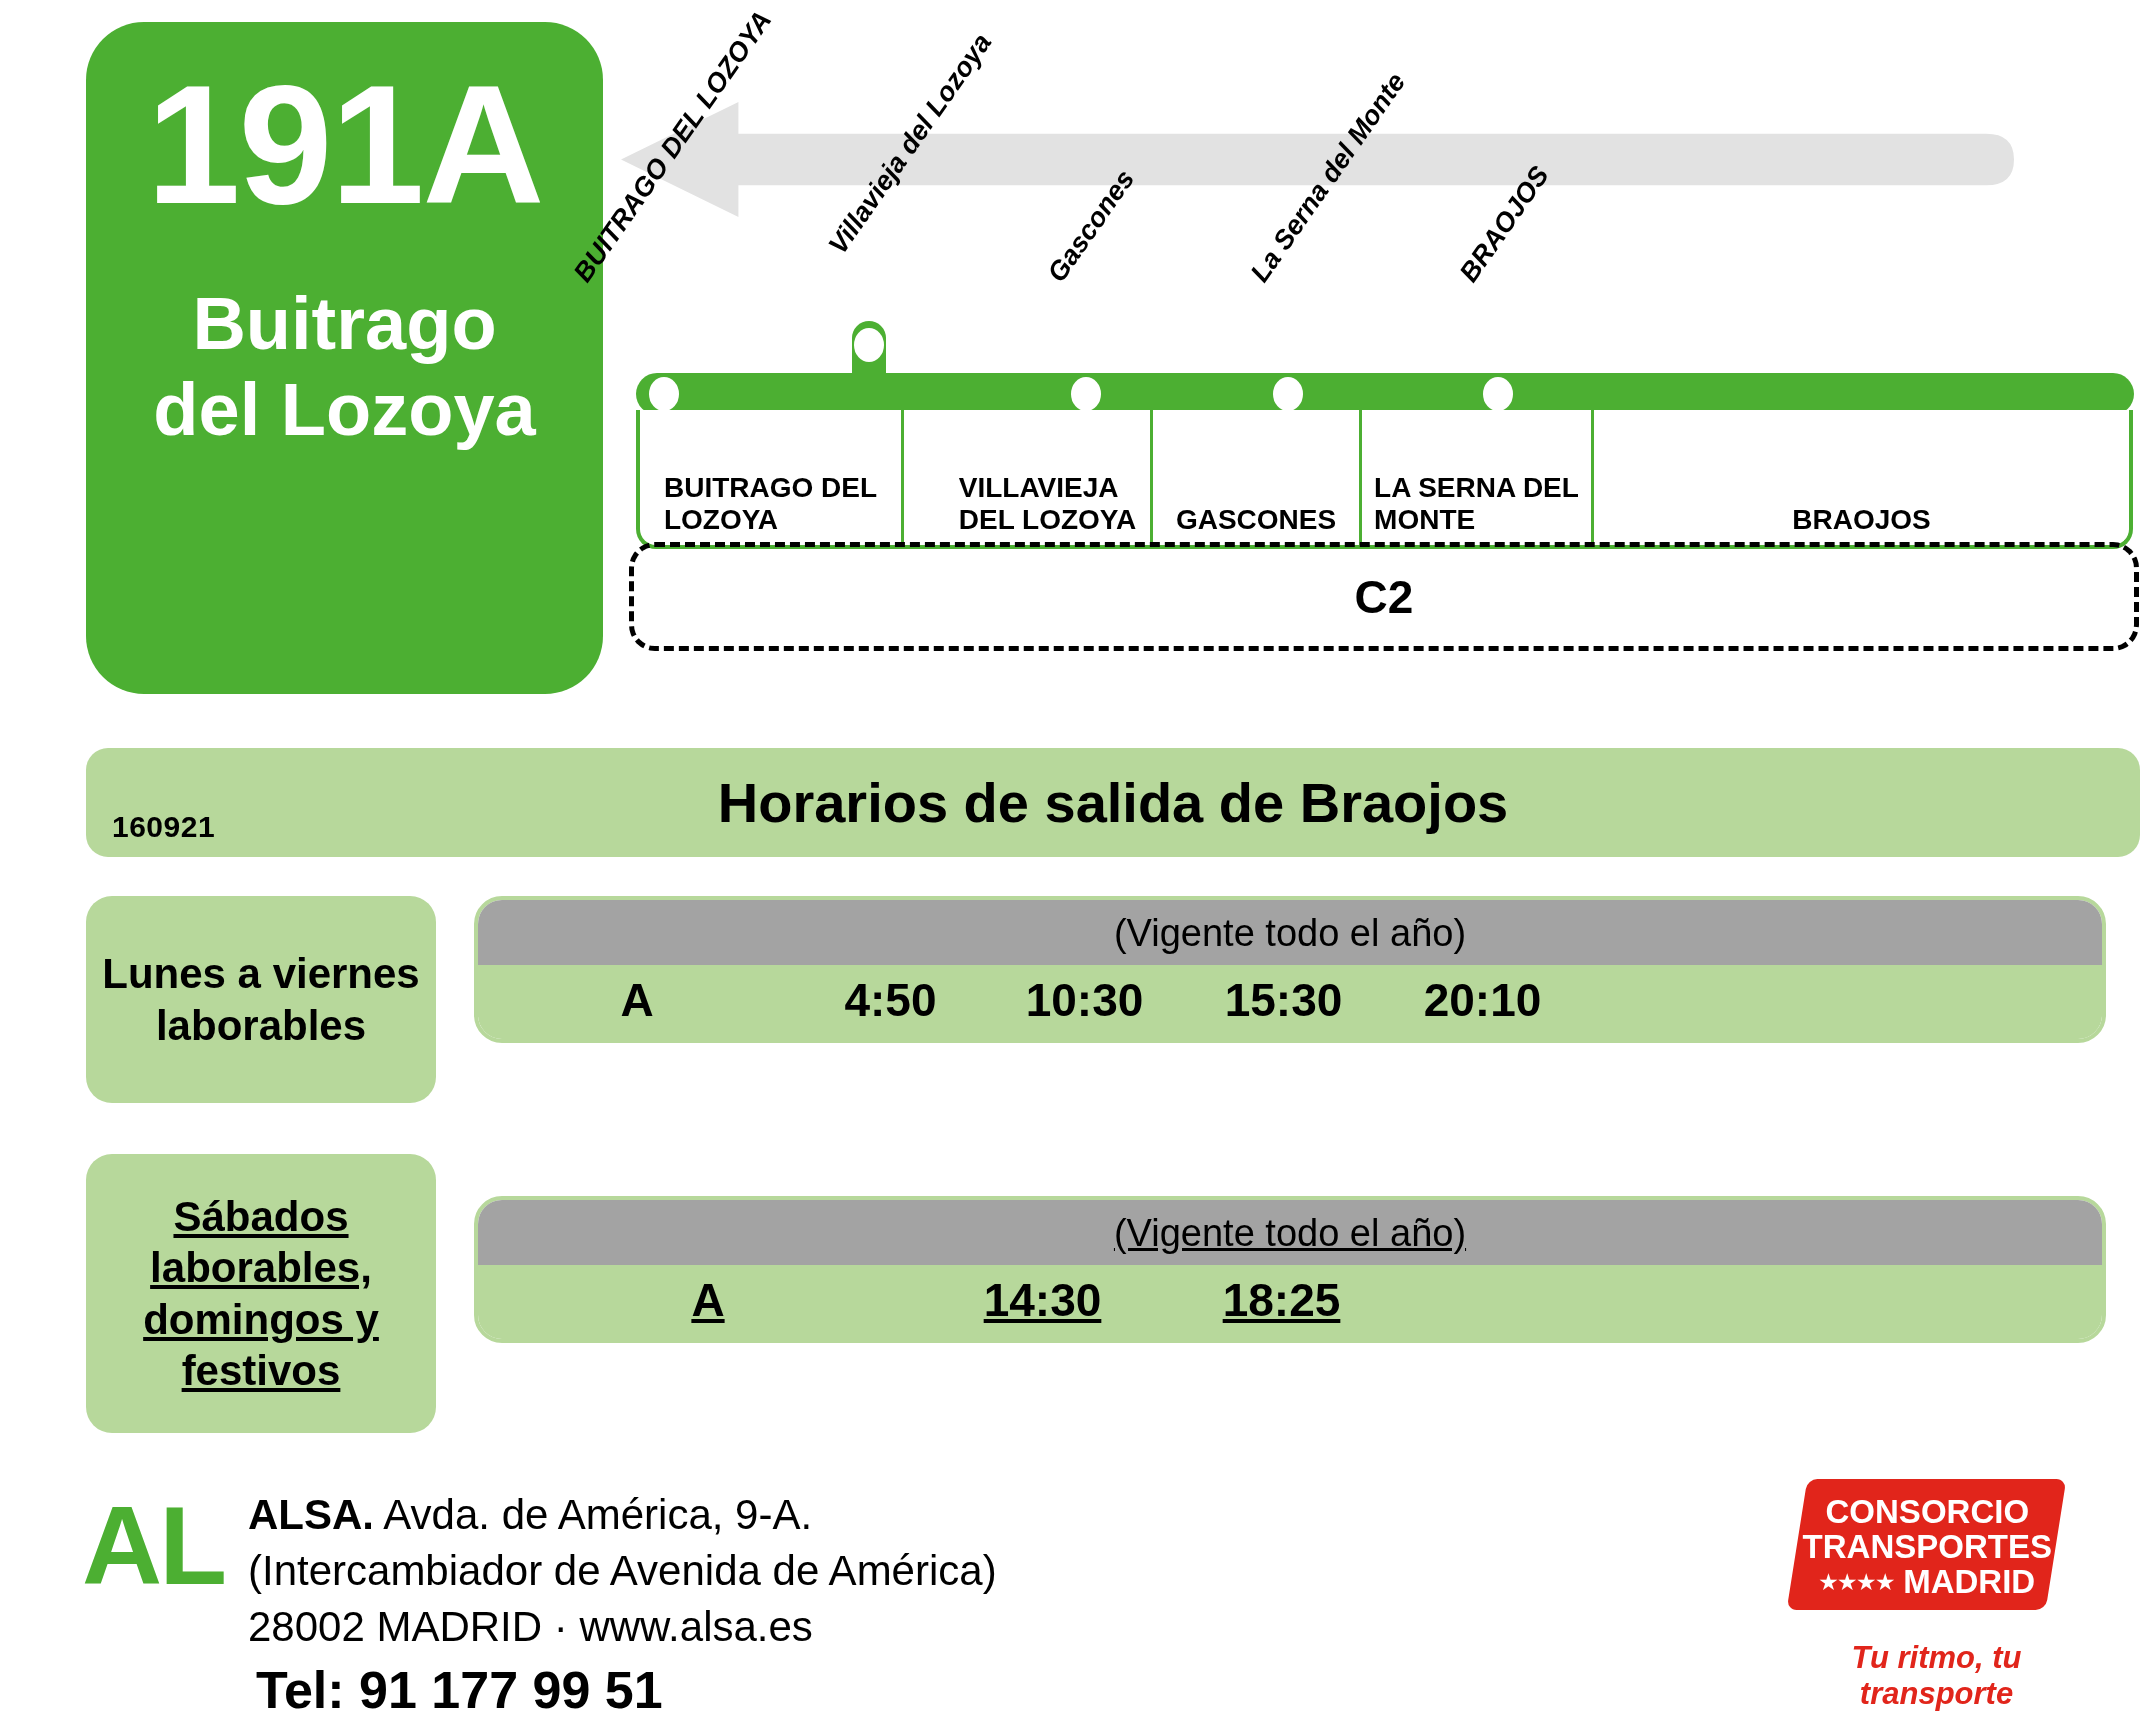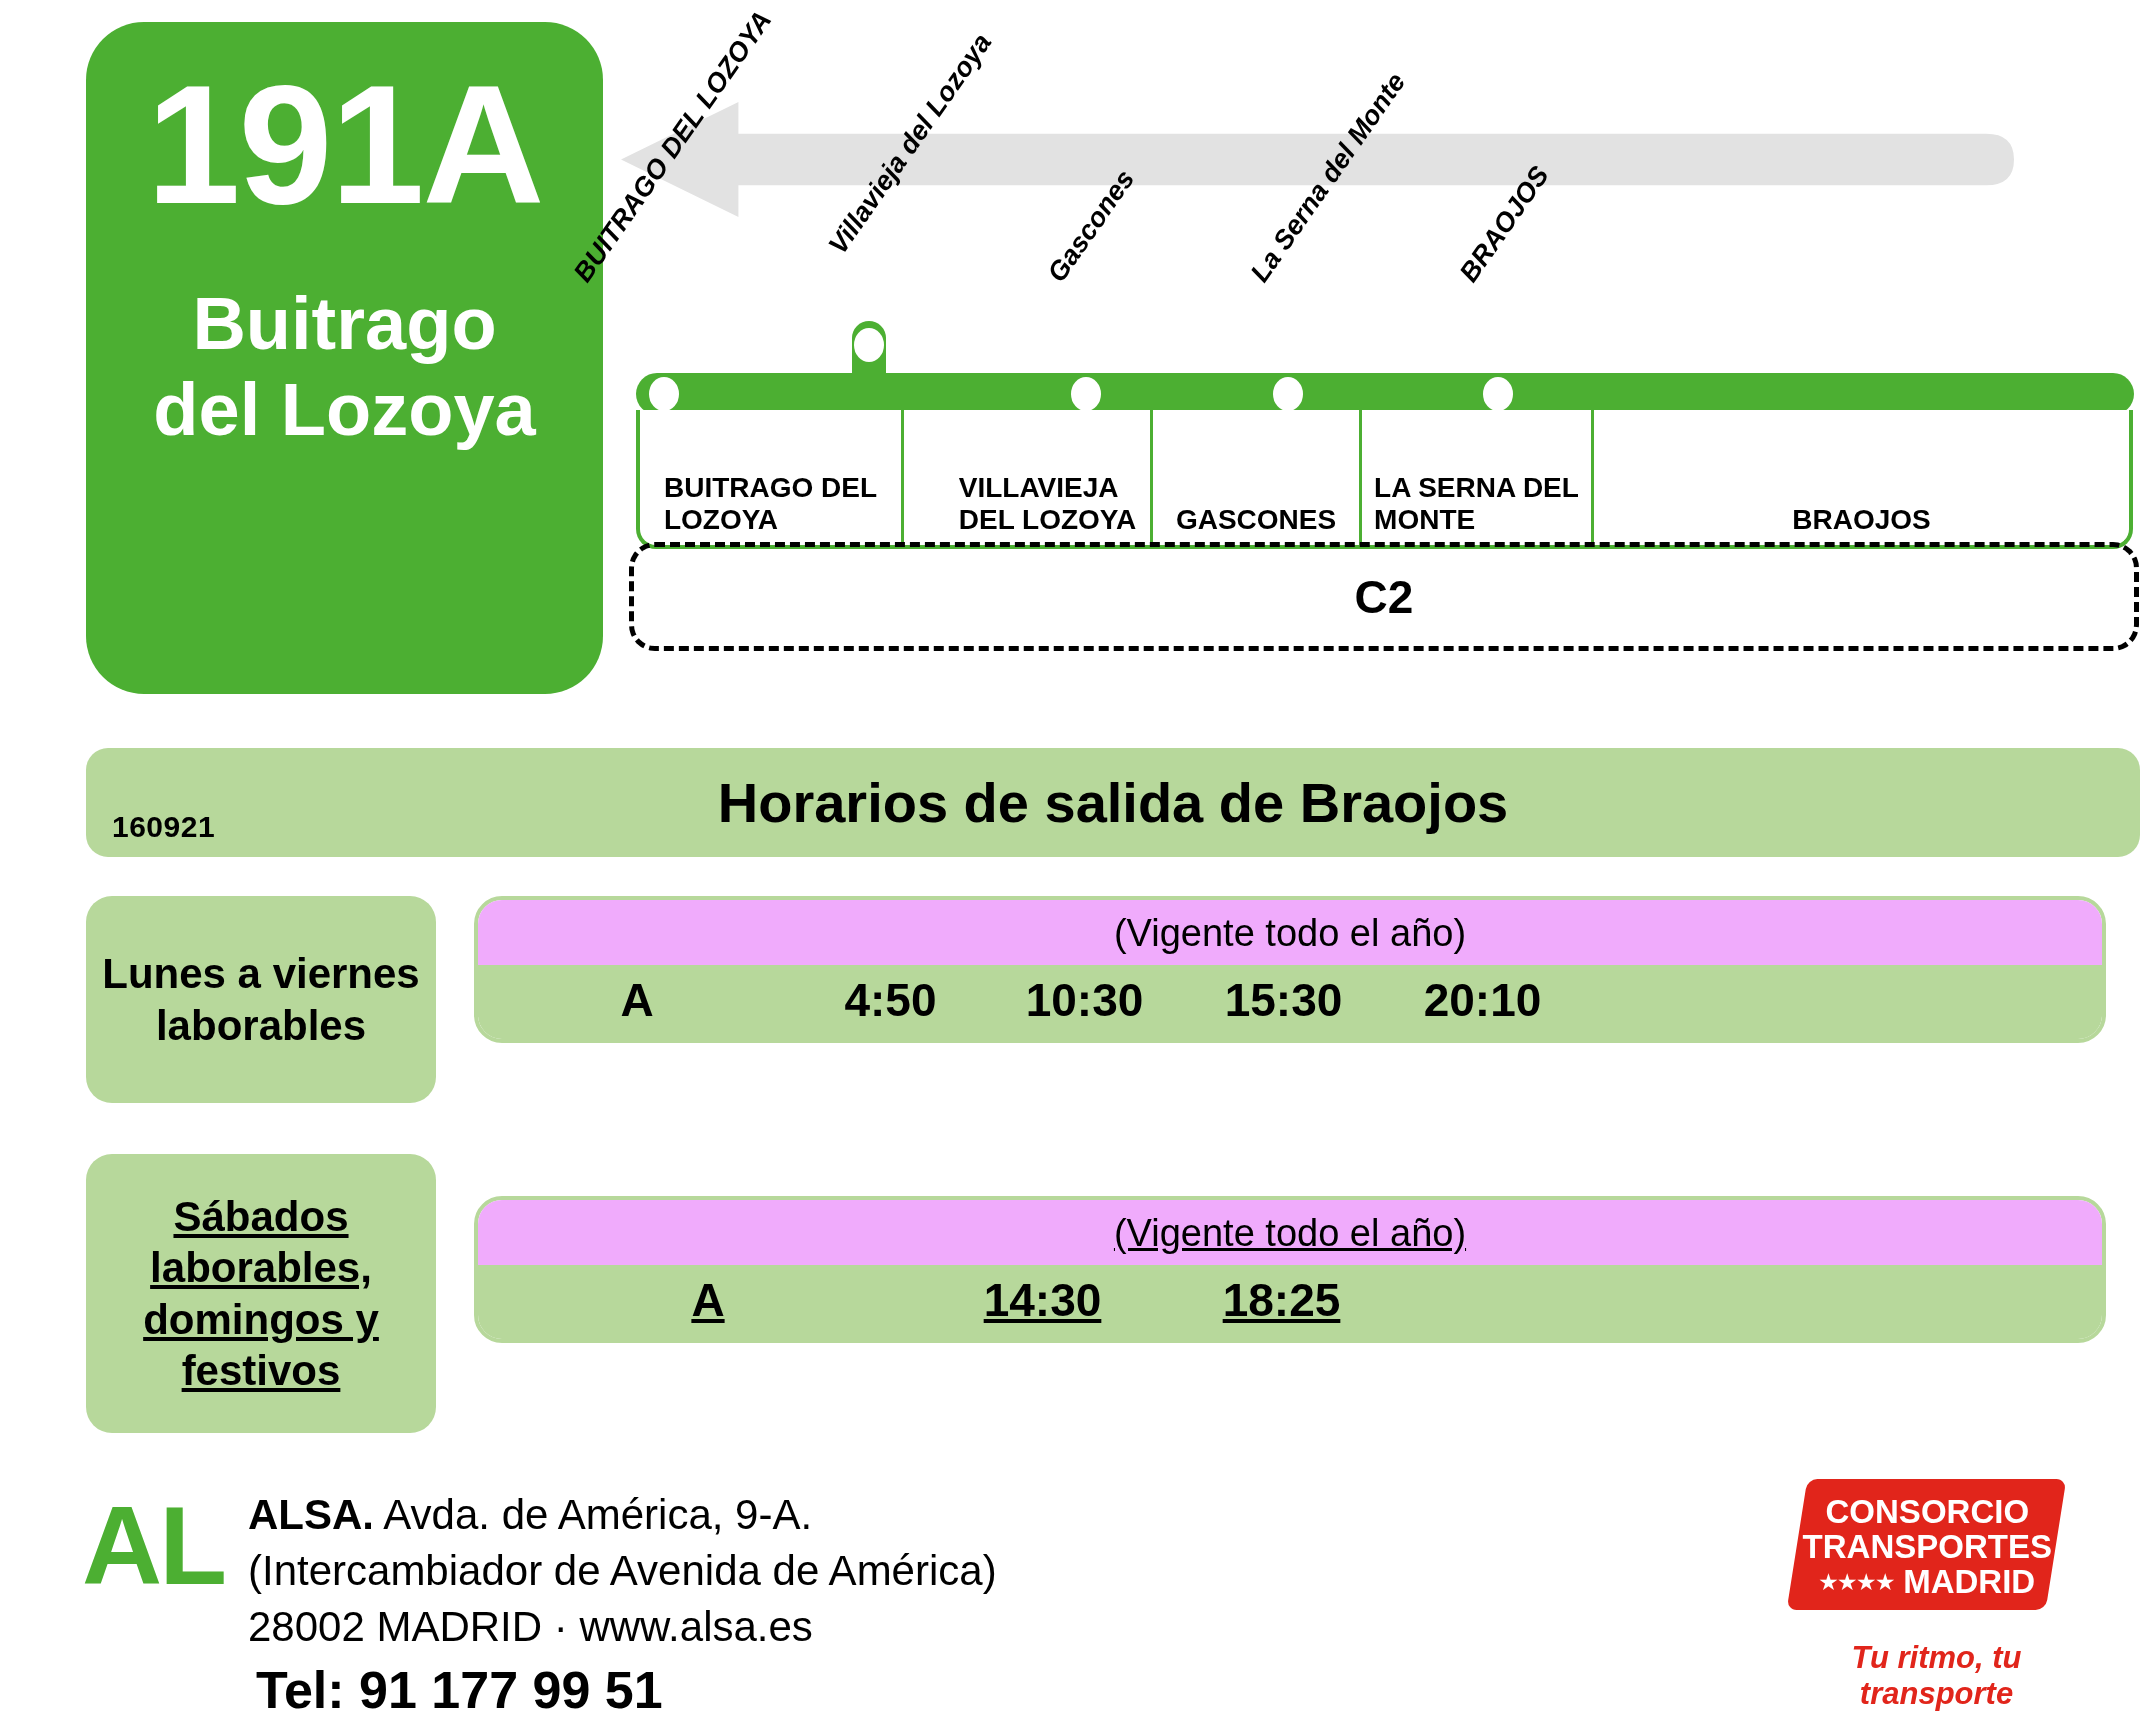--- a/index.html
+++ b/index.html
@@ -223,21 +223,21 @@
     padding: 10px 8px;
   }
   .sched-panel {
     border: 4px solid #B7D89B;
     border-radius: 28px;
     overflow: hidden;
     box-sizing: border-box;
     background: #ffffff;
   }
   .panel-note {
-    background: #f0abfc;
+    background: #a3a3a3;
     text-align: center;
     font-size: 38px;
     color: #000;
     padding: 12px 0 10px 0;
   }
   .panel-times {
     background: #B7D89B;
     display: flex;
     align-items: center;
     padding: 8px 0 12px 0;

